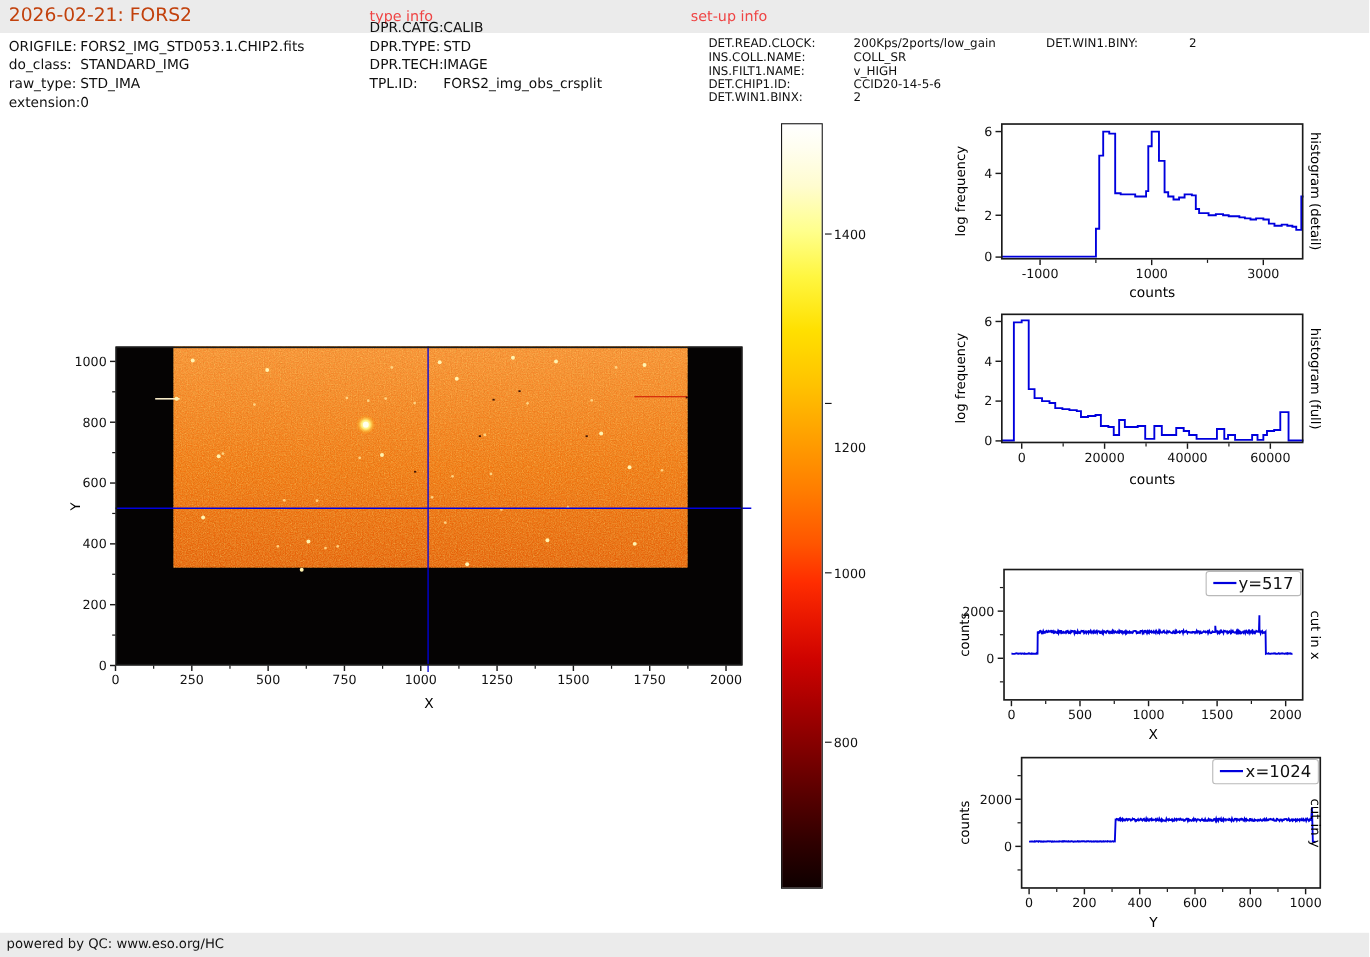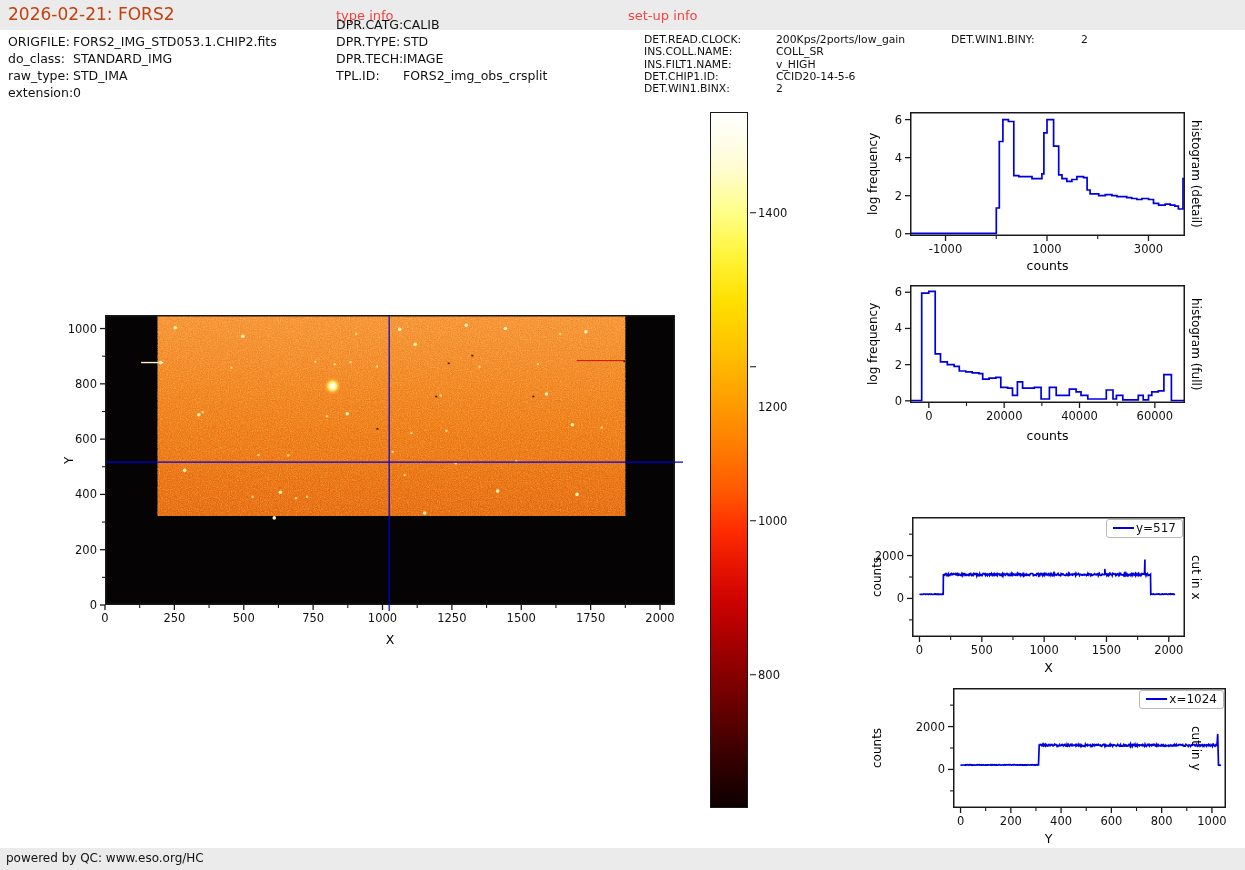--- a/index.html
+++ b/index.html
@@ -18,21 +18,21 @@
   .small-block .info-row { line-height:12.3px; }
   .chart-wrap { position:absolute; }
   .plot { position:absolute; left:0; top:0; overflow:visible; display:block; }
   .tl { font-size:11.5px; fill:#111; font-family:"DejaVu Sans",sans-serif; }
   .axis-label { position:absolute; font-size:12.5px; color:#000; }
   .vlabel { position:absolute; font-size:12px; color:#000; writing-mode:vertical-rl;
             text-align:center; }
   .vlabel.flip { transform:rotate(180deg); }
   .legend { position:absolute; top:2px; right:2px; display:flex; align-items:center;
             gap:2px; border:1px solid #b9b9b9; border-radius:3px; background:rgba(255,255,255,0.95);
-            padding:1px 6px 2px 6px; font-size:12px; z-index:5; }
+            padding:1px 6px 2px 6px; font-size:15px; z-index:5; }
   .legend-line { display:inline-block; width:21px; height:2px; background:#0000dd; }
   #colorbar { position:absolute; left:710px; top:112px; width:38px; height:696px; }
   #colorbar-gradient { position:absolute; inset:0; border:1.5px solid #1a1a1a;
     background:linear-gradient(to bottom,
       #ffffff 0%, #fffef0 3%, #fffcd0 8%, #ffff8c 14%, #fff640 20%, #ffe000 27%,
       #ffc300 34%, #ffa000 41%, #ff7d00 48%, #ff5500 55%, #ff2d00 60%, #e81600 65%,
       #cf0300 70%, #a80000 76%, #800000 82%, #570000 88%, #300000 94%, #0e0000 100%); }
   .cb-mark { position:absolute; right:-8px; width:6px; height:1.5px; background:#111;
              transform:translateY(-50%); }
   .cb-label { position:absolute; left:48px; transform:translateY(-50%); font-size:11.5px; }
@@ -343,21 +343,21 @@
         <text x="-8" y="42.57142857142857" text-anchor="end" class="tl">2000</text>
         <line x1="0" y1="102.85714285714286" x2="-3" y2="102.85714285714286" stroke="#1a1a1a" stroke-width="1.1"></line>
         <line x1="0" y1="60" x2="-3" y2="60" stroke="#1a1a1a" stroke-width="1.1"></line>
         <line x1="0" y1="17.142857142857153" x2="-3" y2="17.142857142857153" stroke="#1a1a1a" stroke-width="1.1"></line>
       </svg>
     </div>
   <div class="vlabel" style="left:1189px; top:517px; height:120px">cut in x</div>
   <div class="axis-label" style="left:912px; top:660px; width:273px; text-align:center">X</div>
 
   <div class="vlabel flip" style="left:870px; top:688px; height:120px">counts</div>
-  <div class="chart-wrap" style="left:953px; top:688px; width:273px; height:104px">
+  <div class="chart-wrap" style="left:928px; top:688px; width:273px; height:104px">
     <div class="legend">
       <span class="legend-line"></span>
       <span>x=1024</span>
     </div>
   <svg viewBox="0 0 273 120" width="273" height="120" class="plot">
         <polyline points="7.5,77.1 8.0,77.1 8.5,77.0 9.0,77.1 9.5,77.0 10.0,77.0 10.5,77.0 11.0,77.0 11.5,77.1 12.0,77.2 12.5,76.8 13.0,77.2 13.5,76.9 14.0,76.8 14.5,76.7 15.0,76.9 15.5,76.8 16.0,77.2 16.5,76.7 17.0,76.7 17.5,76.8 18.0,77.1 18.5,76.9 19.0,77.2 19.5,77.0 20.0,77.2 20.4,77.2 20.9,76.9 21.4,77.1 21.9,77.0 22.4,77.1 22.9,77.0 23.4,76.9 23.9,77.0 24.4,76.7 24.9,76.8 25.4,76.9 25.9,77.0 26.4,76.7 26.9,76.9 27.4,76.8 27.9,77.2 28.4,77.2 28.9,76.8 29.4,77.0 29.9,77.2 30.4,76.8 30.9,77.0 31.4,77.1 31.9,77.1 32.4,76.9 32.9,77.1 33.4,77.1 33.8,76.9 34.3,76.9 34.8,77.1 35.3,76.8 35.8,76.9 36.3,76.9 36.8,77.0 37.3,77.1 37.8,76.7 38.3,77.1 38.8,76.7 39.3,77.0 39.8,76.7 40.3,77.0 40.8,76.8 41.3,76.7 41.8,77.0 42.3,76.9 42.8,77.0 43.3,76.7 43.8,77.1 44.3,77.0 44.8,77.1 45.3,77.0 45.8,76.7 46.3,76.7 46.8,76.9 47.3,77.0 47.7,77.2 48.2,77.2 48.7,77.0 49.2,76.9 49.7,77.0 50.2,76.9 50.7,77.1 51.2,77.1 51.7,76.7 52.2,76.9 52.7,77.1 53.2,76.8 53.7,77.0 54.2,77.0 54.7,76.8 55.2,76.7 55.7,76.9 56.2,76.7 56.7,76.9 57.2,76.8 57.7,76.7 58.2,77.1 58.7,77.1 59.2,76.9 59.7,76.8 60.2,77.0 60.7,76.7 61.1,76.7 61.6,76.7 62.1,77.0 62.6,77.1 63.1,76.9 63.6,76.8 64.1,77.1 64.6,76.9 65.1,77.1 65.6,77.0 66.1,76.8 66.6,77.1 67.1,76.9 67.6,77.0 68.1,76.7 68.6,76.8 69.1,77.1 69.6,76.9 70.1,77.2 70.6,76.9 71.1,76.9 71.6,77.0 72.1,76.7 72.6,77.0 73.1,77.2 73.6,76.9 74.1,77.1 74.5,77.1 75.0,76.7 75.5,77.0 76.0,77.0 76.5,77.1 77.0,76.8 77.5,76.9 78.0,76.9 78.5,77.1 79.0,76.7 79.5,76.9 80.0,76.9 80.5,76.9 81.0,77.1 81.5,76.8 82.0,77.1 82.5,77.1 83.0,76.9 83.5,76.7 84.0,76.9 84.5,77.1 85.0,76.7 85.5,76.8 86.2,57.2 86.7,57.3 87.2,56.5 87.7,56.8 88.2,56.7 88.7,57.7 89.2,57.5 89.7,56.5 90.2,57.5 90.7,56.3 91.2,57.6 91.7,57.0 92.2,56.4 92.7,58.2 93.2,57.7 93.7,56.9 94.2,57.6 94.7,58.0 95.2,57.8 95.7,56.5 96.2,56.4 96.6,56.7 97.1,57.7 97.6,57.3 98.1,56.6 98.6,56.8 99.1,56.6 99.6,57.2 100.1,57.9 100.6,57.4 101.1,57.3 101.6,56.3 102.1,56.9 102.6,56.6 103.1,56.6 103.6,57.2 104.1,58.3 104.6,57.6 105.1,58.2 105.6,57.5 106.1,57.5 106.6,56.7 107.1,57.9 107.6,57.8 108.1,57.6 108.6,56.7 109.1,56.3 109.6,56.8 110.1,57.6 110.5,57.9 111.0,57.0 111.5,56.5 112.0,56.3 112.5,57.8 113.0,58.2 113.5,58.2 114.0,56.4 114.5,58.0 115.0,57.6 115.5,56.6 116.0,57.7 116.5,58.2 117.0,57.5 117.5,56.5 118.0,56.6 118.5,57.4 119.0,56.5 119.5,57.6 120.0,57.3 120.5,57.1 121.0,57.5 121.5,57.2 122.0,57.0 122.5,56.6 123.0,58.2 123.5,57.7 124.0,56.6 124.4,57.4 124.9,57.6 125.4,57.9 125.9,56.3 126.4,57.4 126.9,57.7 127.4,58.3 127.9,57.0 128.4,58.1 128.9,57.3 129.4,58.0 129.9,57.8 130.4,57.9 130.9,58.2 131.4,57.8 131.9,58.3 132.4,56.3 132.9,57.4 133.4,57.2 133.9,56.9 134.4,57.6 134.9,56.7 135.4,57.4 135.9,57.5 136.4,57.5 136.9,57.0 137.4,56.7 137.9,58.3 138.4,57.7 138.8,58.3 139.3,58.3 139.8,56.7 140.3,57.4 140.8,56.9 141.3,56.5 141.8,57.6 142.3,56.8 142.8,57.1 143.3,57.0 143.8,56.5 144.3,57.3 144.8,57.1 145.3,56.4 145.8,57.1 146.3,57.4 146.8,57.2 147.3,56.9 147.8,57.7 148.3,58.2 148.8,57.6 149.3,57.8 149.8,56.9 150.3,56.6 150.8,56.3 151.3,56.8 151.8,58.2 152.3,56.5 152.7,56.7 153.2,58.0 153.7,57.5 154.2,57.4 154.7,57.9 155.2,58.2 155.7,57.8 156.2,57.0 156.7,57.6 157.2,56.4 157.7,57.7 158.2,57.1 158.7,56.6 159.2,57.1 159.7,58.3 160.2,57.4 160.7,56.8 161.2,56.9 161.7,57.0 162.2,57.3 162.7,57.6 163.2,58.1 163.7,57.4 164.2,57.2 164.7,56.5 165.2,57.5 165.7,57.6 166.2,57.4 166.6,58.2 167.1,58.1 167.6,56.8 168.1,58.2 168.6,58.2 169.1,57.8 169.6,58.2 170.1,57.9 170.6,56.8 171.1,57.9 171.6,58.0 172.1,56.8 172.6,57.1 173.1,57.9 173.6,57.4 174.1,58.2 174.6,58.0 175.1,57.9 175.6,56.6 176.1,56.5 176.6,56.9 177.1,58.1 177.6,56.3 178.1,58.1 178.6,56.8 179.1,56.6 179.6,58.0 180.1,56.3 180.5,56.3 181.0,56.9 181.5,57.4 182.0,56.3 182.5,58.3 183.0,58.2 183.5,57.1 184.0,56.3 184.5,58.0 185.0,56.9 185.5,56.8 186.0,56.8 186.5,57.7 187.0,57.0 187.5,57.1 188.0,57.0 188.5,57.4 189.0,57.6 189.5,56.4 190.0,56.7 190.5,57.6 191.0,57.4 191.5,58.2 192.0,56.3 192.5,57.7 193.0,57.6 193.5,58.2 194.0,57.3 194.4,56.4 194.9,56.3 195.4,57.0 195.9,56.7 196.4,57.9 196.9,56.7 197.4,57.1 197.9,57.4 198.4,56.9 198.9,57.7 199.4,57.0 199.9,56.5 200.4,57.0 200.9,56.3 201.4,56.5 201.9,57.3 202.4,58.0 202.9,58.1 203.4,56.5 203.9,57.8 204.4,56.6 204.9,56.4 205.4,57.8 205.9,57.2 206.4,57.5 206.9,57.7 207.4,58.0 207.9,58.1 208.3,56.5 208.8,56.5 209.3,57.6 209.8,57.9 210.3,57.0 210.8,57.8 211.3,58.3 211.8,58.2 212.3,57.2 212.8,58.0 213.3,57.5 213.8,57.8 214.3,57.7 214.8,57.7 215.3,58.1 215.8,57.2 216.3,57.5 216.8,58.0 217.3,57.6 217.8,56.9 218.3,57.3 218.8,58.0 219.3,58.1 219.8,58.0 220.3,57.0 220.8,57.3 221.3,56.6 221.8,57.9 222.2,57.9 222.7,57.0 223.2,56.3 223.7,57.8 224.2,57.7 224.7,57.3 225.2,57.5 225.7,56.7 226.2,56.7 226.7,56.9 227.2,56.5 227.7,56.8 228.2,57.1 228.7,57.3 229.2,56.8 229.7,56.5 230.2,57.9 230.7,58.1 231.2,57.9 231.7,58.2 232.2,58.2 232.7,56.3 233.2,56.4 233.7,57.0 234.2,57.4 234.7,57.7 235.2,58.3 235.7,57.2 236.1,57.4 236.6,57.0 237.1,57.3 237.6,58.3 238.1,57.6 238.6,57.0 239.1,57.4 239.6,57.2 240.1,56.5 240.6,56.6 241.1,56.5 241.6,56.6 242.1,57.8 242.6,57.8 243.1,57.3 243.6,56.3 244.1,57.1 244.6,58.3 245.1,58.0 245.6,57.7 246.1,56.9 246.6,56.8 247.1,58.2 247.6,57.7 248.1,57.0 248.6,57.3 249.1,57.4 249.6,56.9 250.0,58.2 250.5,57.5 251.0,58.1 251.5,56.9 252.0,57.4 252.5,57.3 253.0,57.0 253.5,58.0 254.0,56.8 254.5,57.0 255.0,57.4 255.5,56.6 256.0,57.7 256.5,57.5 257.0,56.8 257.5,58.0 258.0,57.6 258.5,57.4 259.0,56.7 259.5,58.3 260.0,57.2 260.5,56.3 261.0,57.1 261.5,57.3 262.0,58.3 262.5,57.9 263.0,56.6 263.5,56.8 264.0,57.3 264.7,45.9 265.5,77.1 266.0,77.1 266.5,77.2 267.0,77.3 267.5,77.2 268.0,77.0" fill="none" stroke="#0000dd" stroke-width="1.7" stroke-linejoin="miter"></polyline>
         <rect x="0.75" y="0.75" width="271.5" height="118.5" fill="none" stroke="#1a1a1a" stroke-width="1.5"></rect>
         <line x1="7.541436464088397" y1="120" x2="7.541436464088397" y2="125" stroke="#1a1a1a" stroke-width="1.3"></line>
         <text x="7.541436464088397" y="137" text-anchor="middle" class="tl">0</text>
         <line x1="57.817679558011044" y1="120" x2="57.817679558011044" y2="125" stroke="#1a1a1a" stroke-width="1.3"></line>

